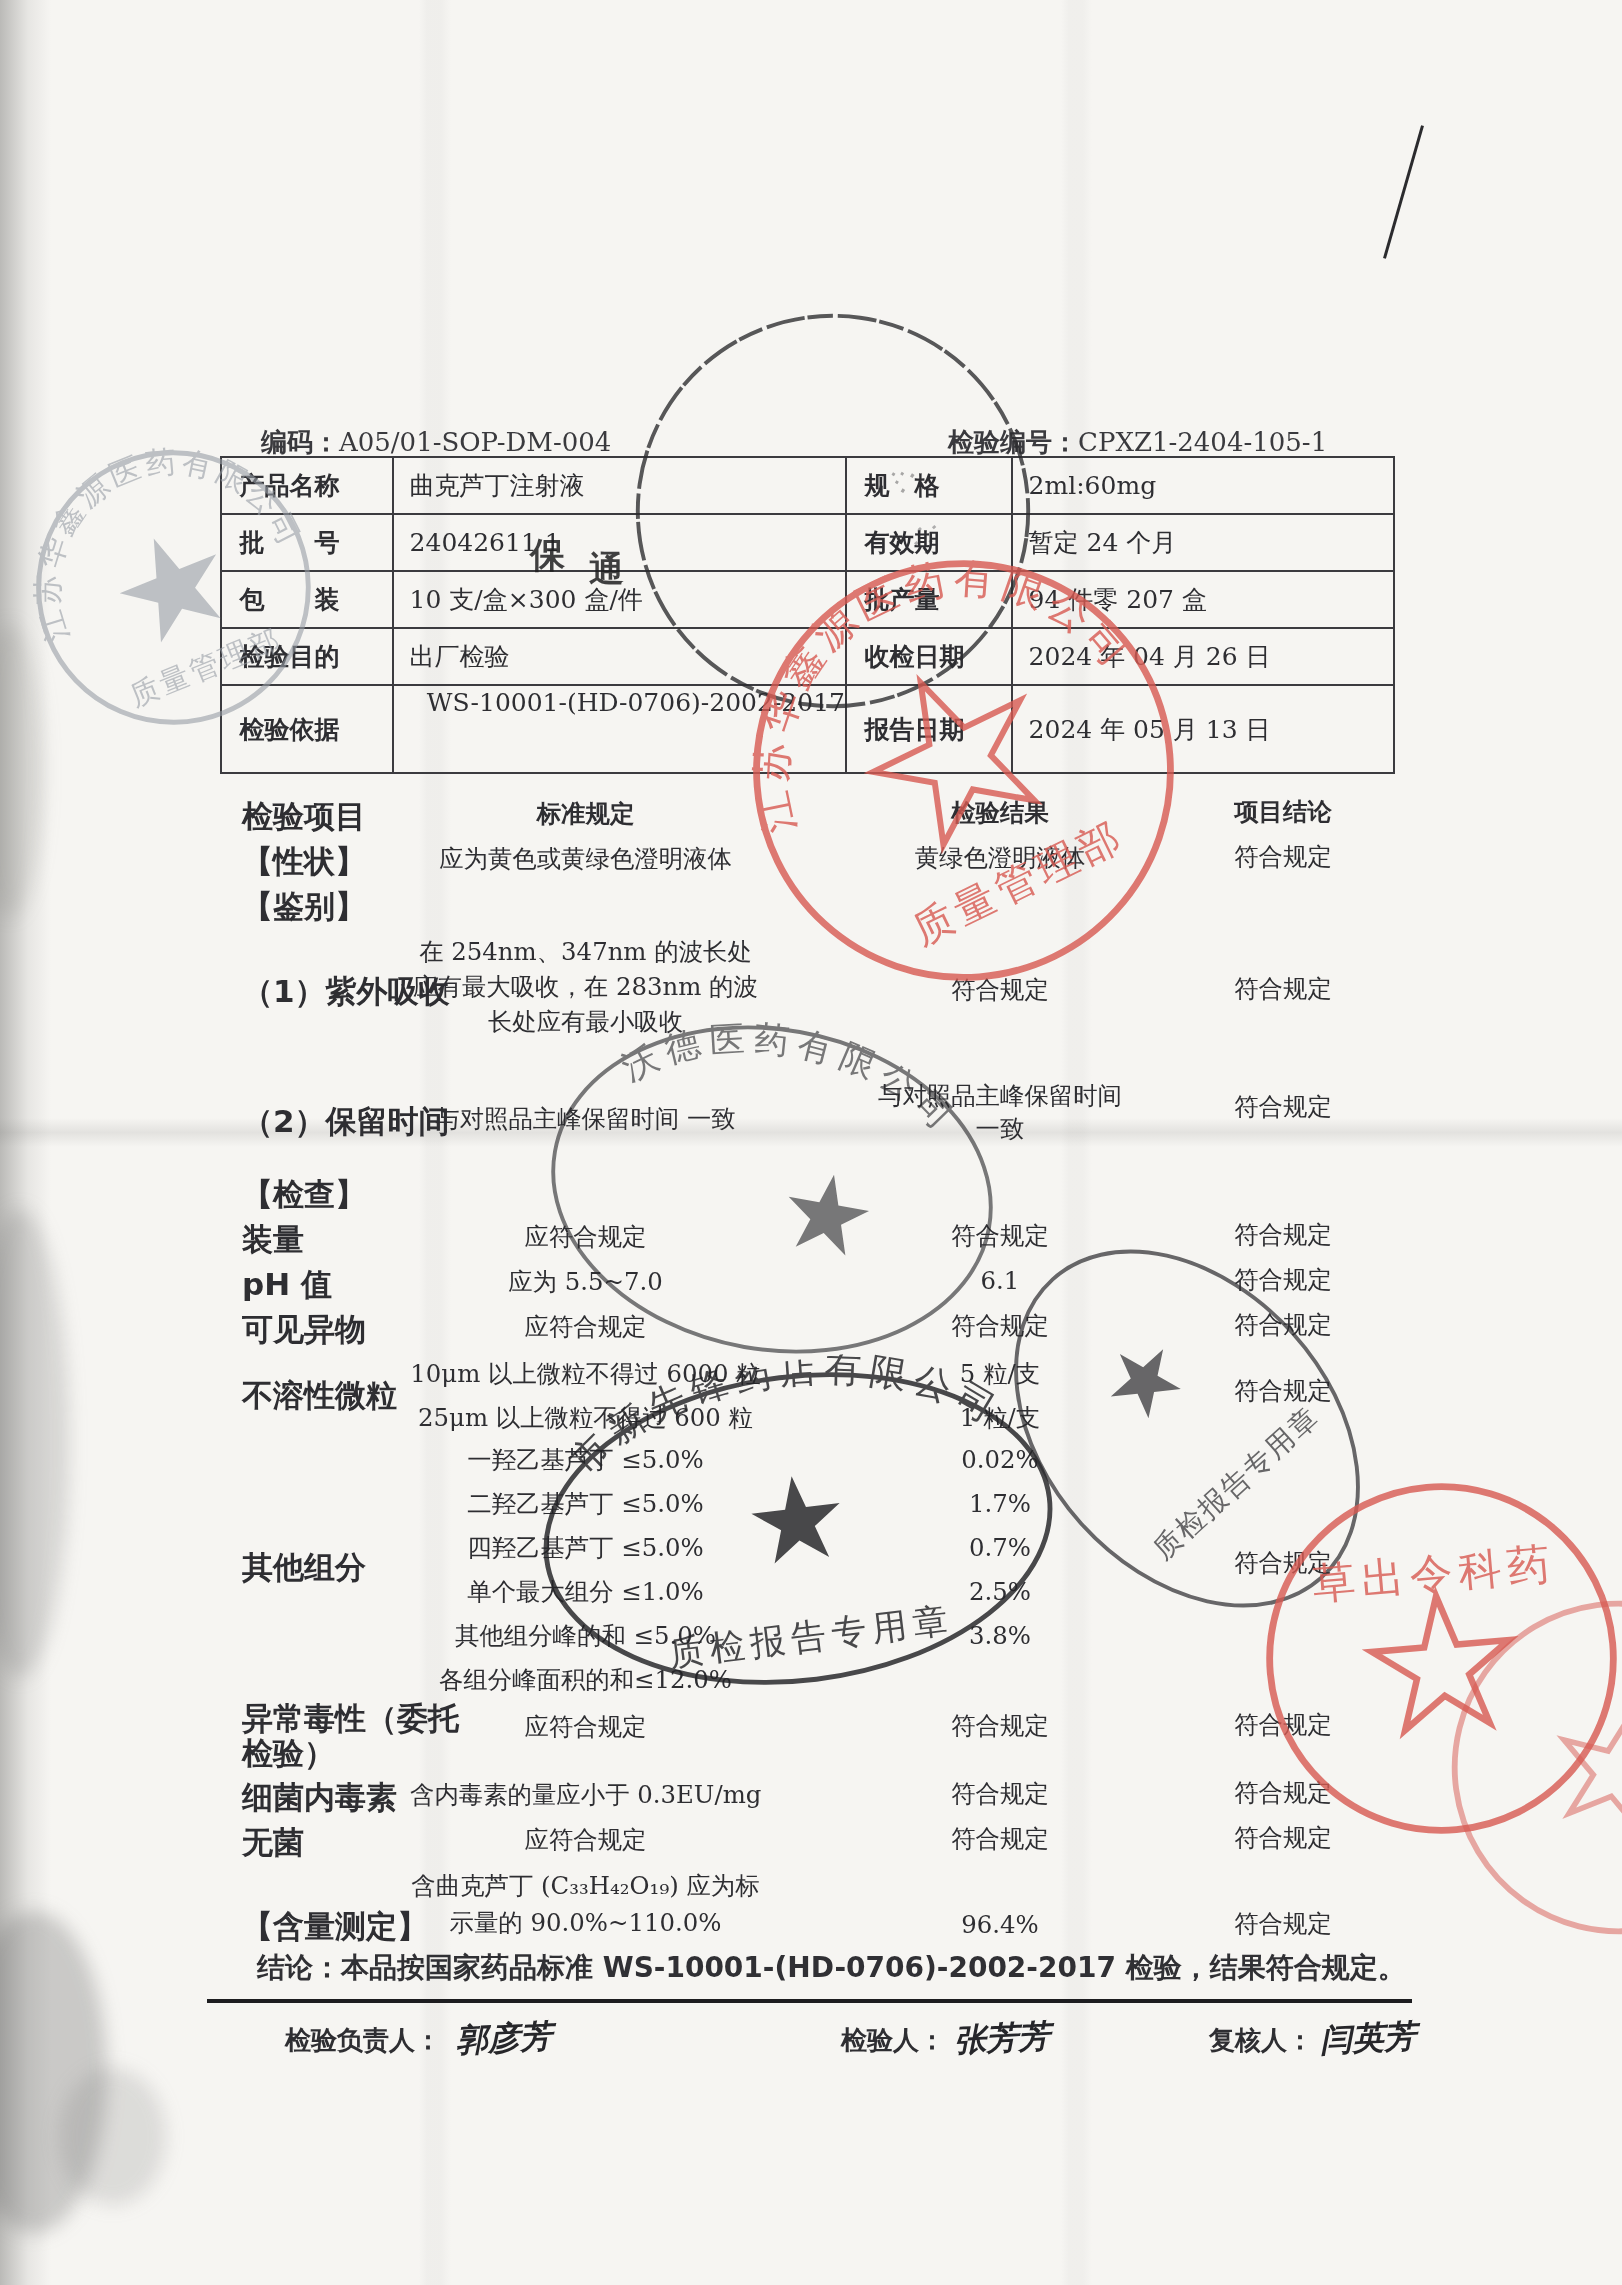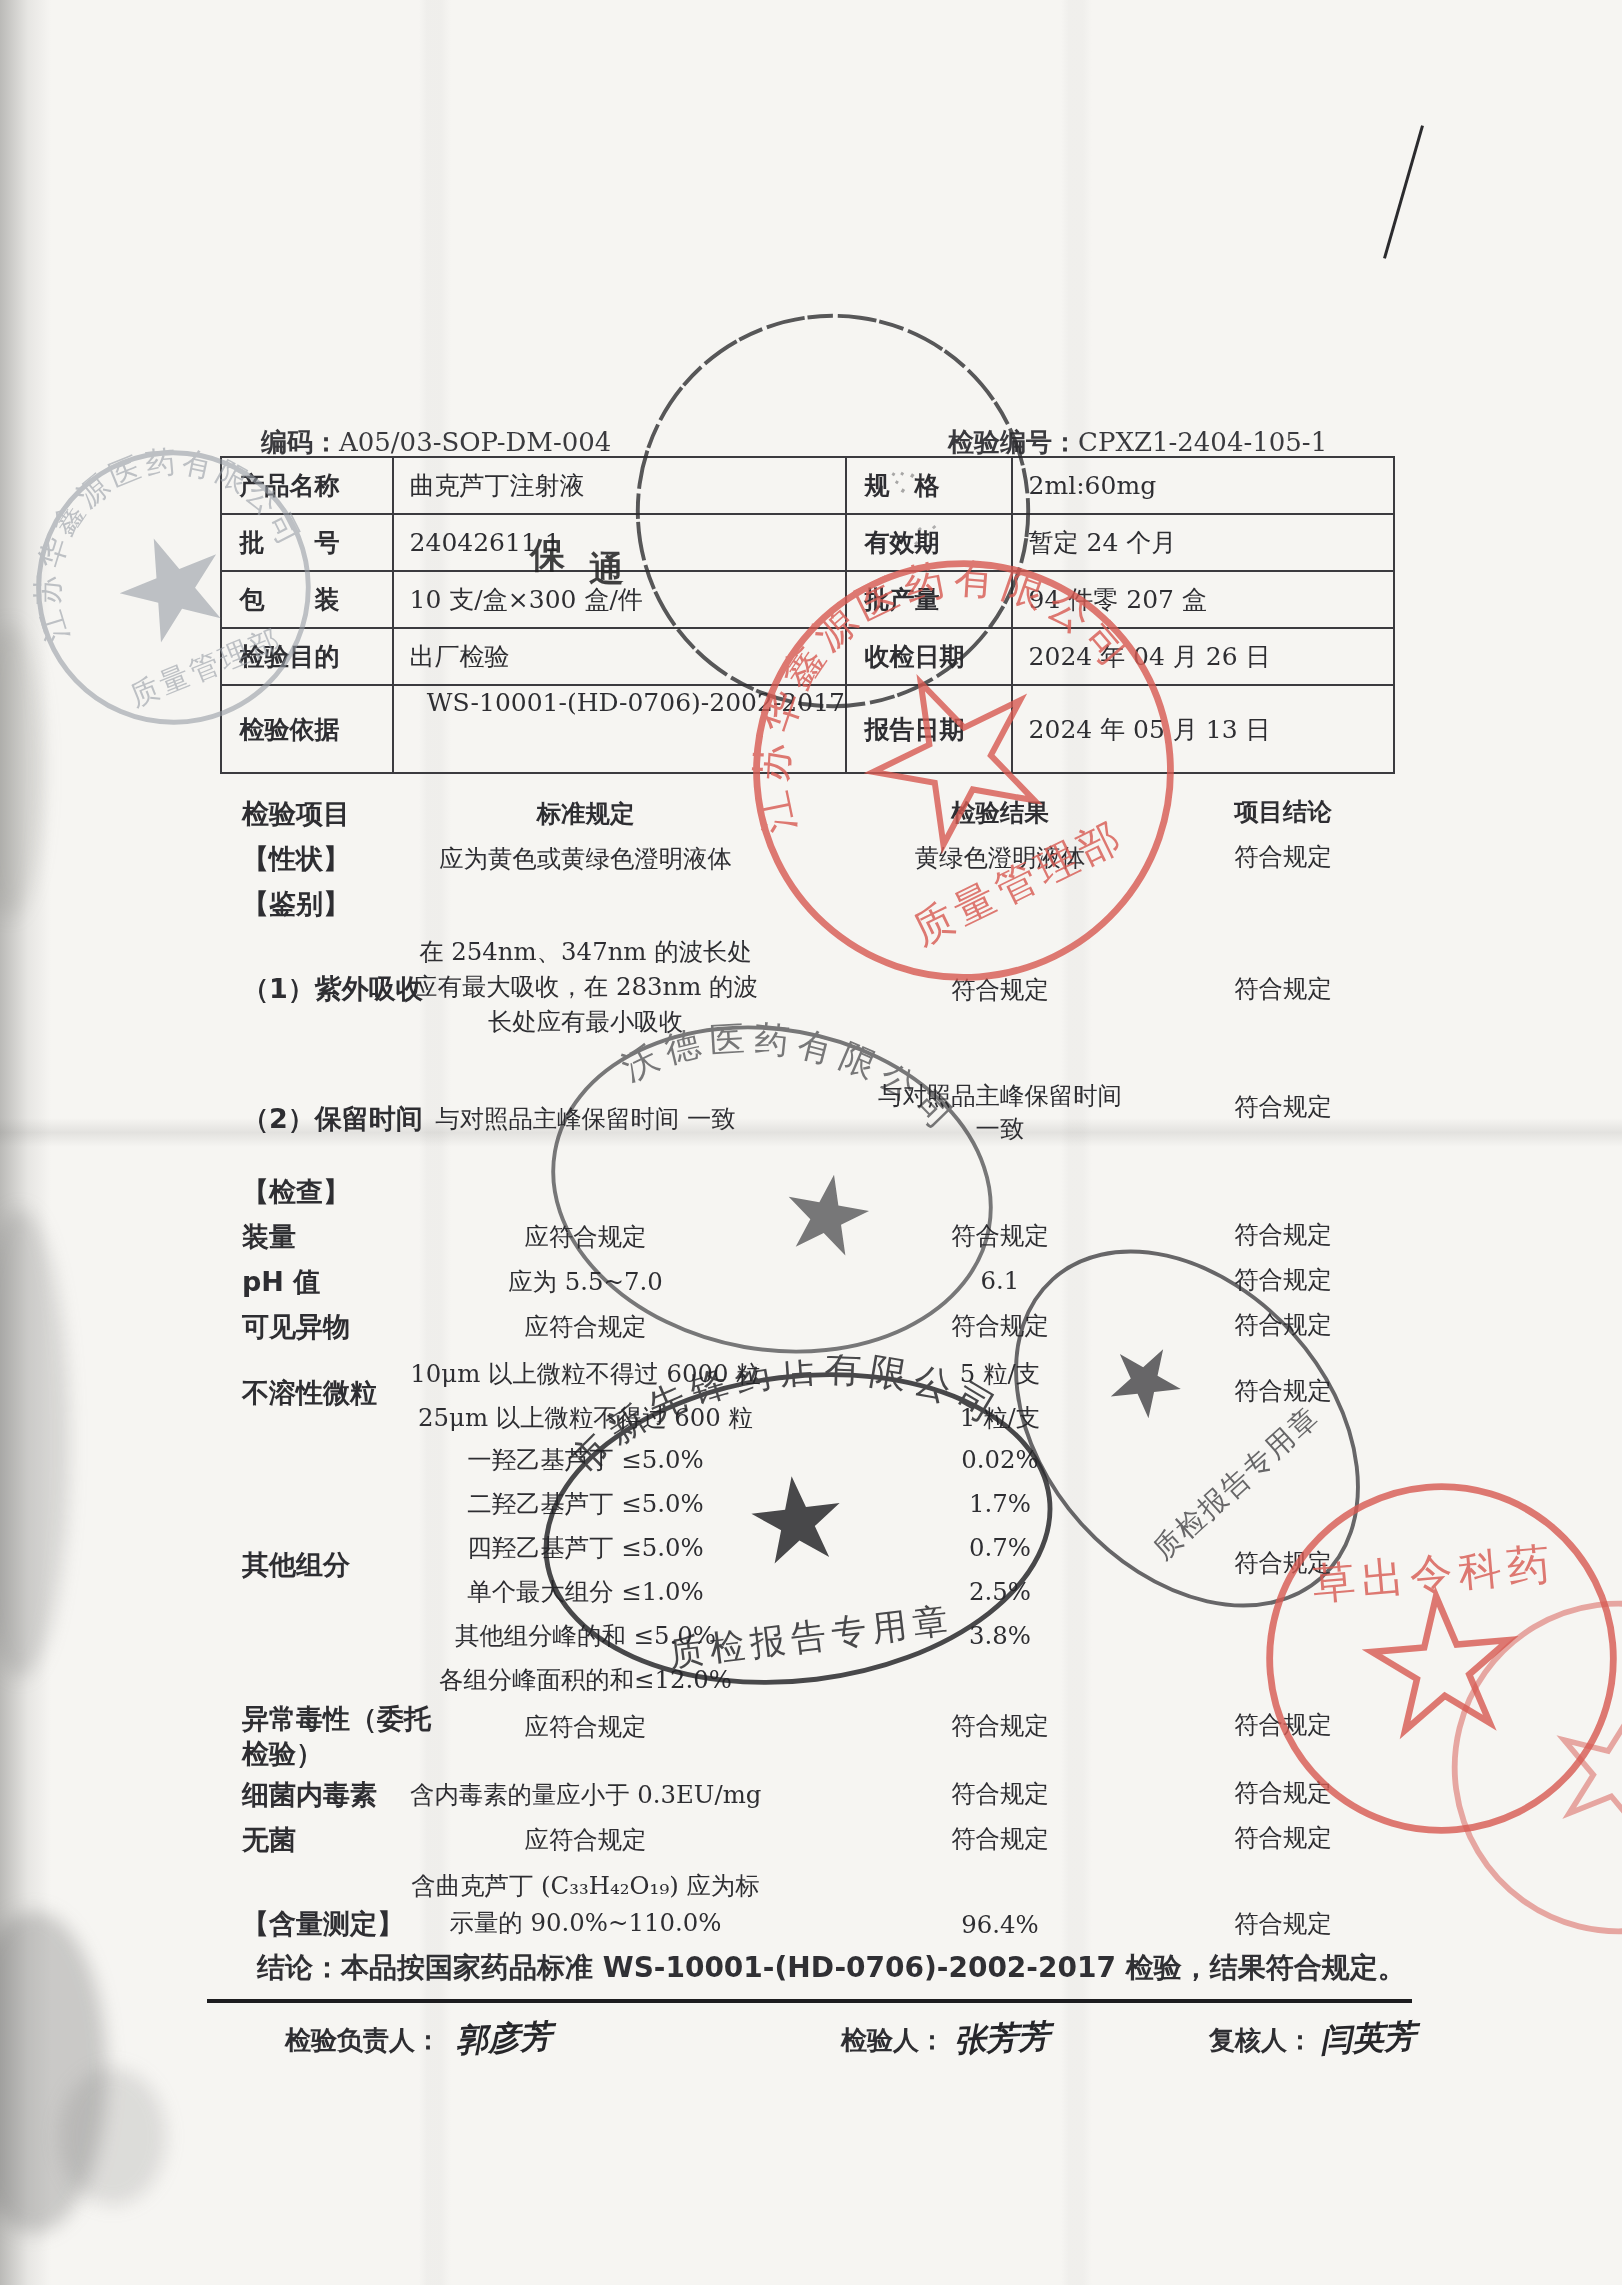--- a/index.html
+++ b/index.html
@@ -31,21 +31,21 @@
   .itc{border-right:2px solid #3b3b3f;border-bottom:2px solid #3b3b3f;display:flex;align-items:center;overflow:hidden;}
   .itc.nr{border-right:none;text-align:center;}
   .itc.nb{border-bottom:none;}
   .itl{font-weight:700;font-size:25px;padding-left:17.6px;white-space:nowrap;}
   .itv{font-family:"DejaVu Serif","Liberation Serif",serif;font-size:25px;padding-left:15.6px;white-space:nowrap;}
   .col{flex-direction:row;align-items:flex-start;justify-content:flex-end;line-height:34px;}
   .spread{letter-spacing:41px;}
 
   .r-row{position:absolute;left:0;width:1623px;height:0;font-size:24.4px;}
   .r-row span{position:absolute;top:0;display:block;}
-  .ci{left:242px;width:293px;font-weight:700;font-size:27px;}
+  .ci{left:242px;width:293px;font-weight:700;font-size:31px;}
   .cs{left:410px;width:351px;text-align:center;font-family:"DejaVu Serif","Liberation Serif",serif;line-height:35px;}
   .cr{left:873px;width:254px;text-align:center;font-family:"DejaVu Serif","Liberation Serif",serif;line-height:33px;}
   .cc{left:1161px;width:244px;text-align:center;font-family:"DejaVu Serif","Liberation Serif",serif;}
   .hdr .cs,.hdr .cr,.hdr .cc{font-family:"DejaVu Sans","Liberation Sans",sans-serif;font-weight:700;text-align:center;}
   .list div{line-height:44px;white-space:nowrap;}
   .cr.list div{white-space:nowrap;}
 
   .conclusion{position:absolute;left:257px;top:1949px;font-size:28px;font-weight:700;color:#303034;}
   .divider{position:absolute;left:207px;top:1999px;width:1205px;height:3.9px;background:#1d1d20;}
   .sig{position:absolute;top:2023px;left:0;width:1623px;font-size:26px;font-weight:700;}
@@ -64,21 +64,21 @@
   <div class="tex left-band"></div>
   <div class="tex bands"></div>
   <div class="tex crease"></div>
   <div class="tex smudge sm1"></div>
   <div class="tex smudge sm2"></div>
   <div class="tex smudge sm3"></div>
   <div class="tex smudge sm4"></div>
   <div class="tex pen-mark"></div>
 
   <div class="meta">
-    <span class="m1"><b>编码：</b><span class="serif">A05/03-SOP-DM-004</span></span>
+    <span class="m1"><b>编码：</b><span class="serif">A05/01-SOP-DM-004</span></span>
     <span class="m2"><b>检验编号：</b><span class="serif">CPXZ1-2404-105-1</span></span>
   </div>
 
   <div class="info-table">
     <div class="itc">
         <span class="itl">产品名称</span>
       </div>
     <div class="itc">
         <span class="itv">曲克芦丁注射液</span>
       </div>

